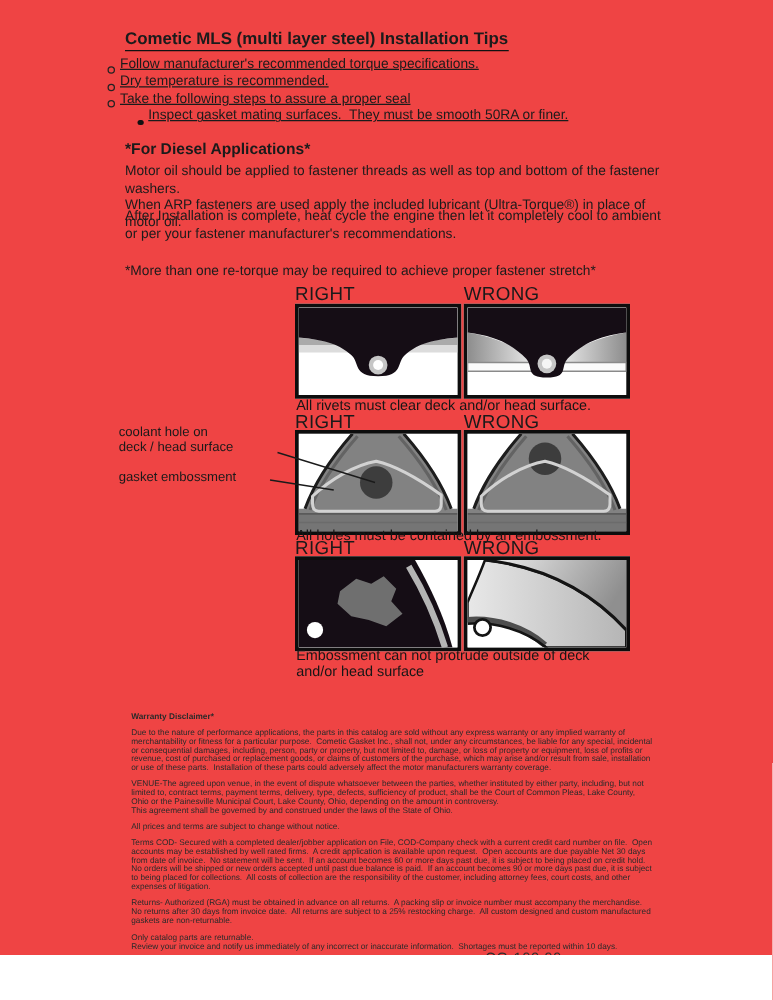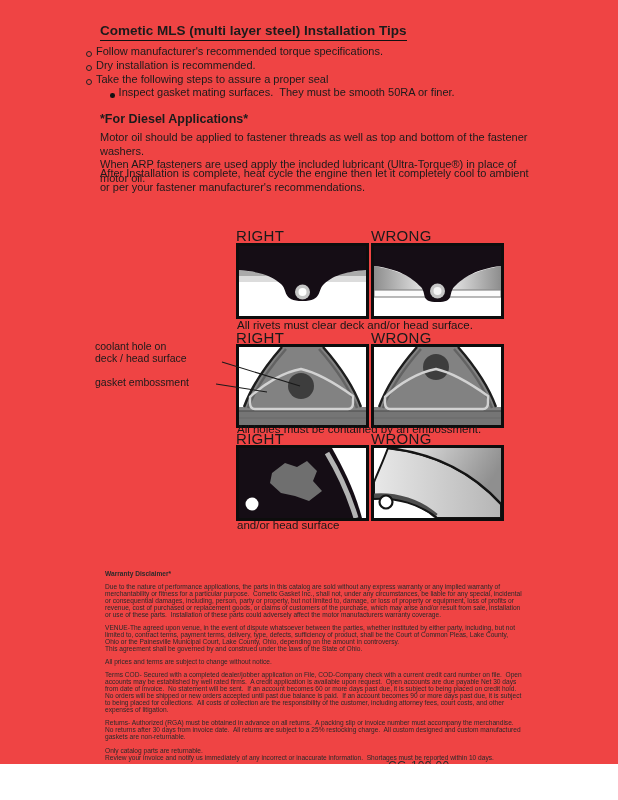--- a/index.html
+++ b/index.html
@@ -2,21 +2,21 @@
 <html><head>
 <meta charset="utf-8">
 <style>
   html,body{margin:0;padding:0;background:#ffffff;}
   .page{position:relative;width:618px;height:764px;background:#ef4444;overflow:hidden;
         font-family:"Liberation Sans", sans-serif;color:#1b1b1b;}
   .abs{position:absolute;}
   .title{left:100px;top:23px;font-size:13.5px;font-weight:bold;
          border-bottom:1.6px solid #111;padding-bottom:2px;}
   .tips{left:86px;top:45px;width:460px;font-size:11px;line-height:13.8px;}
-  .tip-row{display:flex;align-items:center;}
+  .tip-row{display:flex;align-items:flex-end;text-decoration:underline;}
   .tip-row .marker-open{flex:0 0 auto;width:4px;height:4px;border:1.1px solid #222;
          border-radius:50%;margin:4.2px 4px 0 0;}
   .tip-sub{margin-left:24px;}
   .tip-sub .marker-filled{flex:0 0 auto;width:4.6px;height:4.6px;background:#111;
          border-radius:50%;margin:4.4px 4px 0 0;}
   .tip-text{white-space:pre-wrap;}
   .diesel-heading{left:100px;top:112px;font-size:12.5px;font-weight:bold;}
   .diesel-para{left:100px;width:440px;font-size:11px;line-height:13.6px;}
   .rw-label{width:133px;text-align:left;font-size:15px;letter-spacing:0.3px;color:#1a1a1a;}
   .dbox{border:3px solid #0d0d0d;width:127px;background:#fff;line-height:0;}
@@ -36,41 +36,42 @@
 
   <div class="abs title">Cometic MLS (multi layer steel) Installation Tips</div>
 
   <div class="abs tips">
     <div class="tip-row">
       <span class="marker-open"></span>
       <span class="tip-text">Follow manufacturer's recommended torque specifications.</span>
     </div>
     <div class="tip-row">
       <span class="marker-open"></span>
-      <span class="tip-text">Dry installation is recommended.</span>
+      <span class="tip-text">Dry temperature is recommended.</span>
     </div>
     <div class="tip-row">
       <span class="marker-open"></span>
       <span class="tip-text">Take the following steps to assure a proper seal</span>
     </div>
     <div class="tip-row tip-sub">
       <span class="marker-filled"></span>
       <span class="tip-text">Inspect gasket mating surfaces.  They must be smooth 50RA or finer.</span>
     </div>
   </div>
 
   <div class="abs diesel-heading">*For Diesel Applications*</div>
   <div class="abs diesel-para" style="top:131px;">
     <div>Motor oil should be applied to fastener threads as well as top and bottom of the fastener washers.</div>
     <div>When ARP fasteners are used apply the included lubricant (Ultra-Torque®) in place of motor oil.</div>
   </div>
   <div class="abs diesel-para" style="top:167px;">
     <div>After Installation is complete, heat cycle the engine then let it completely cool to ambient</div>
     <div>or per your fastener manufacturer's recommendations.</div>
   </div>
+  <div class="abs diesel-para" style="top:211px;">*More than one re-torque may be required to achieve proper fastener stretch*</div>
 
   <div class="abs rw-label" style="left:236px;top:227px;">RIGHT</div>
   <div class="abs rw-label" style="left:371px;top:227px;">WRONG</div>
 
   <div class="abs dbox" style="left:236px;top:243px;">
     <svg viewBox="0 0 127 70" width="127" height="70">
       <rect width="127" height="70" fill="#ffffff"></rect>
       <rect y="30" width="127" height="6" fill="#dcdcdc"></rect>
       <path d="M0,24 L50,30 L0,30 Z" fill="#aaaaaa"></path>
       <path d="M127,24 L77,30 L127,30 Z" fill="#aaaaaa"></path>
@@ -177,20 +178,21 @@
       <rect width="127" height="70" fill="#ffffff"></rect>
       <path d="M14,0 C58,5 96,22 127,56 L127,70 L63,70 C46,55 21,47 0,49 L0,34 C5,22 10,11 14,0 Z" fill="url(#g3b)" stroke="#141414" stroke-width="2"></path>
       <path d="M14,0 H127 V56 C96,22 58,5 14,0 Z" fill="url(#g3a)"></path>
       <path d="M14,0 C58,5 96,22 127,56" stroke="#141414" stroke-width="2.4" fill="none"></path>
       <path d="M62,68 C46,54 22,46 0,48" stroke="#4e4e4e" stroke-width="5" fill="none"></path>
       <path d="M64,71 C47,56 21,49 0,51" stroke="#141414" stroke-width="2" fill="none"></path>
       <circle cx="12" cy="54" r="6.5" fill="#ffffff" stroke="#141414" stroke-width="2.2"></circle>
     </svg>
   </div>
   <div class="abs cap" style="top:519px;">
+    <div>Embossment can not protrude outside of deck</div>
     <div>and/or head surface</div>
   </div>
 
   <div class="abs legal">
     <div class="legal-heading">Warranty Disclaimer*</div>
     <p>Due to the nature of performance applications, the parts in this catalog are sold without any express warranty or any implied warranty of merchantability or fitness for a particular purpose.  Cometic Gasket Inc., shall not, under any circumstances, be liable for any special, incidental or consequential damages, including, person, party or property, but not limited to, damage, or loss of property or equipment, loss of profits or revenue, cost of purchased or replacement goods, or claims of customers of the purchase, which may arise and/or result from sale, installation or use of these parts.  Installation of these parts could adversely affect the motor manufacturers warranty coverage.</p>
     <p class="tight">VENUE-The agreed upon venue, in the event of dispute whatsoever between the parties, whether instituted by either party, including, but not limited to, contract terms, payment terms, delivery, type, defects, sufficiency of product, shall be the Court of Common Pleas, Lake County, Ohio or the Painesville Municipal Court, Lake County, Ohio, depending on the amount in controversy.</p>
     <p>This agreement shall be governed by and construed under the laws of the State of Ohio.</p>
     <p>All prices and terms are subject to change without notice.</p>
     <p>Terms COD- Secured with a completed dealer/jobber application on File, COD-Company check with a current credit card number on file.  Open accounts may be established by well rated firms.  A credit application is available upon request.  Open accounts are due payable Net 30 days from date of invoice.  No statement will be sent.  If an account becomes 60 or more days past due, it is subject to being placed on credit hold.  No orders will be shipped or new orders accepted until past due balance is paid.  If an account becomes 90 or more days past due, it is subject to being placed for collections.  All costs of collection are the responsibility of the customer, including attorney fees, court costs, and other expenses of litigation.</p>

